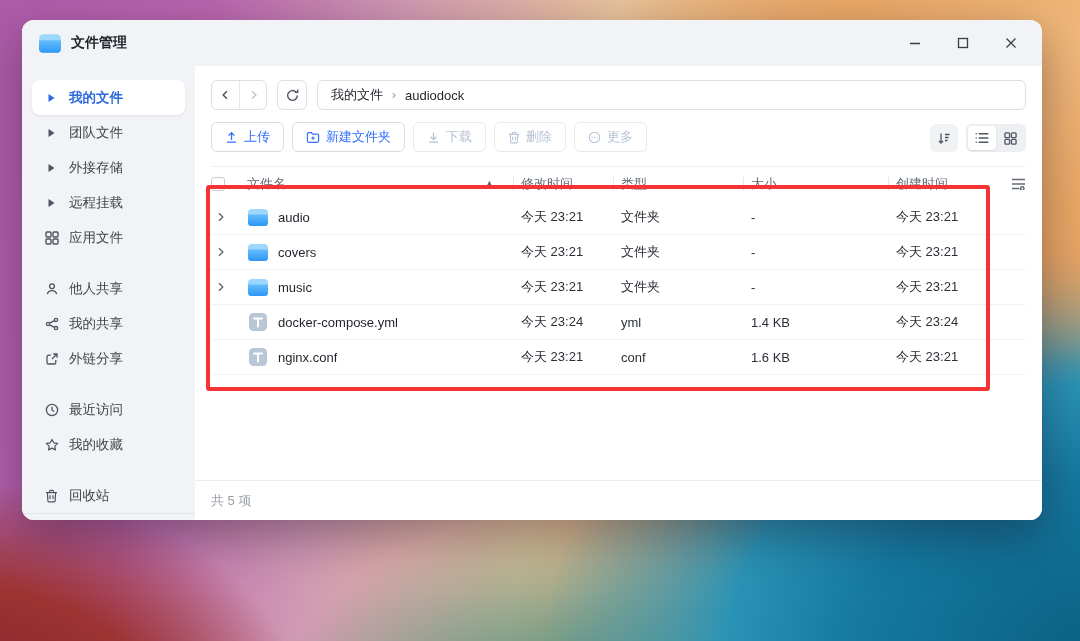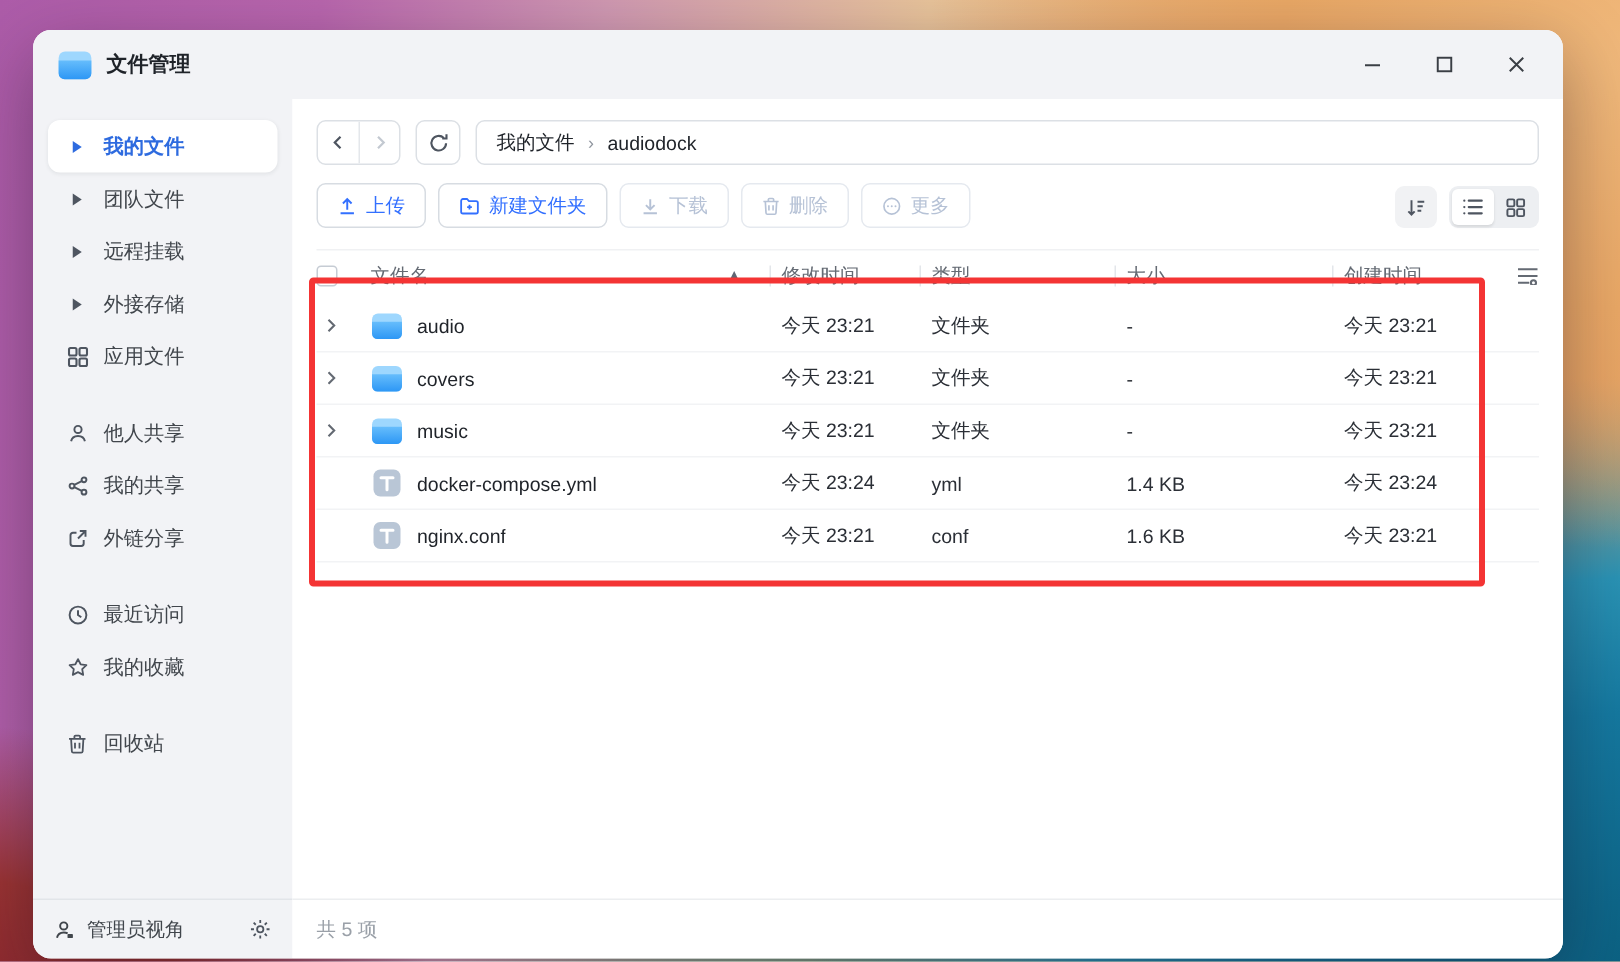--- a/index.html
+++ b/index.html
@@ -8,21 +8,21 @@
     font-family:"Liberation Sans","DejaVu Sans",sans-serif;
     position:relative;
     background:
       radial-gradient(620px 420px at 102% 6%, #f0b97c 0%, #eaa866 40%, rgba(234,168,102,0) 78%),
       radial-gradient(780px 560px at 102% 102%, #0b5f80 0%, #1579a0 32%, #2a93b5 48%, rgba(21,121,160,0) 72%),
       radial-gradient(560px 380px at -4% 112%, #7e1f2b 0%, #9c3433 35%, rgba(142,36,48,0) 62%),
       radial-gradient(520px 420px at 52% 118%, #1d7f77 0%, rgba(29,127,119,0) 58%),
       linear-gradient(100deg, #ad5ca9 0%, #b966ae 18%, #d099b2 34%, #e9c49b 52%, #eaa96b 74%, #e09a5e 100%);
   }
   .window {
-    position:absolute; left:22px; top:20px; width:1020px; height:619px;
+    position:absolute; left:22px; top:20px; width:1020px; height:500px;
     background:#fff; border-radius:12px; overflow:hidden;
     box-shadow:0 16px 48px rgba(20,10,30,.38);
     display:flex; flex-direction:column;
   }
   
   .titlebar { height:46px; flex:0 0 auto; display:flex; align-items:center; padding:0 18px 0 16px; background:#f2f3f6; }
   .app-title { font-size:14px; font-weight:bold; color:#1f2329; margin-left:9px; }
   .tb-spacer { flex:1; }
   .win-ctrl { width:26px; height:26px; display:flex; align-items:center; justify-content:center; color:#3a3f45; margin-left:22px; cursor:pointer; }
   
@@ -145,29 +145,29 @@
             </svg>
           </span>
         <span class="lbl">团队文件</span>
       </div>
       <div class="side-item">
         <span class="si">
             <svg width="9" height="10" viewBox="0 0 9 10">
               <path d="M1.5 1l6 4-6 4z" fill="currentColor"></path>
             </svg>
           </span>
-        <span class="lbl">远程挂载</span>
+        <span class="lbl">外接存储</span>
       </div>
       <div class="side-item">
         <span class="si">
             <svg width="9" height="10" viewBox="0 0 9 10">
               <path d="M1.5 1l6 4-6 4z" fill="currentColor"></path>
             </svg>
           </span>
-        <span class="lbl">外接存储</span>
+        <span class="lbl">远程挂载</span>
       </div>
       <div class="side-item">
         <span class="si">
             <svg width="14" height="14" viewBox="0 0 14 14" fill="none" stroke="currentColor" stroke-width="1.4">
               <rect x="1" y="1" width="5" height="5" rx="1"></rect>
               <rect x="8" y="1" width="5" height="5" rx="1"></rect>
               <rect x="1" y="8" width="5" height="5" rx="1"></rect>
               <rect x="8" y="8" width="5" height="5" rx="1"></rect>
             </svg>
           </span>

